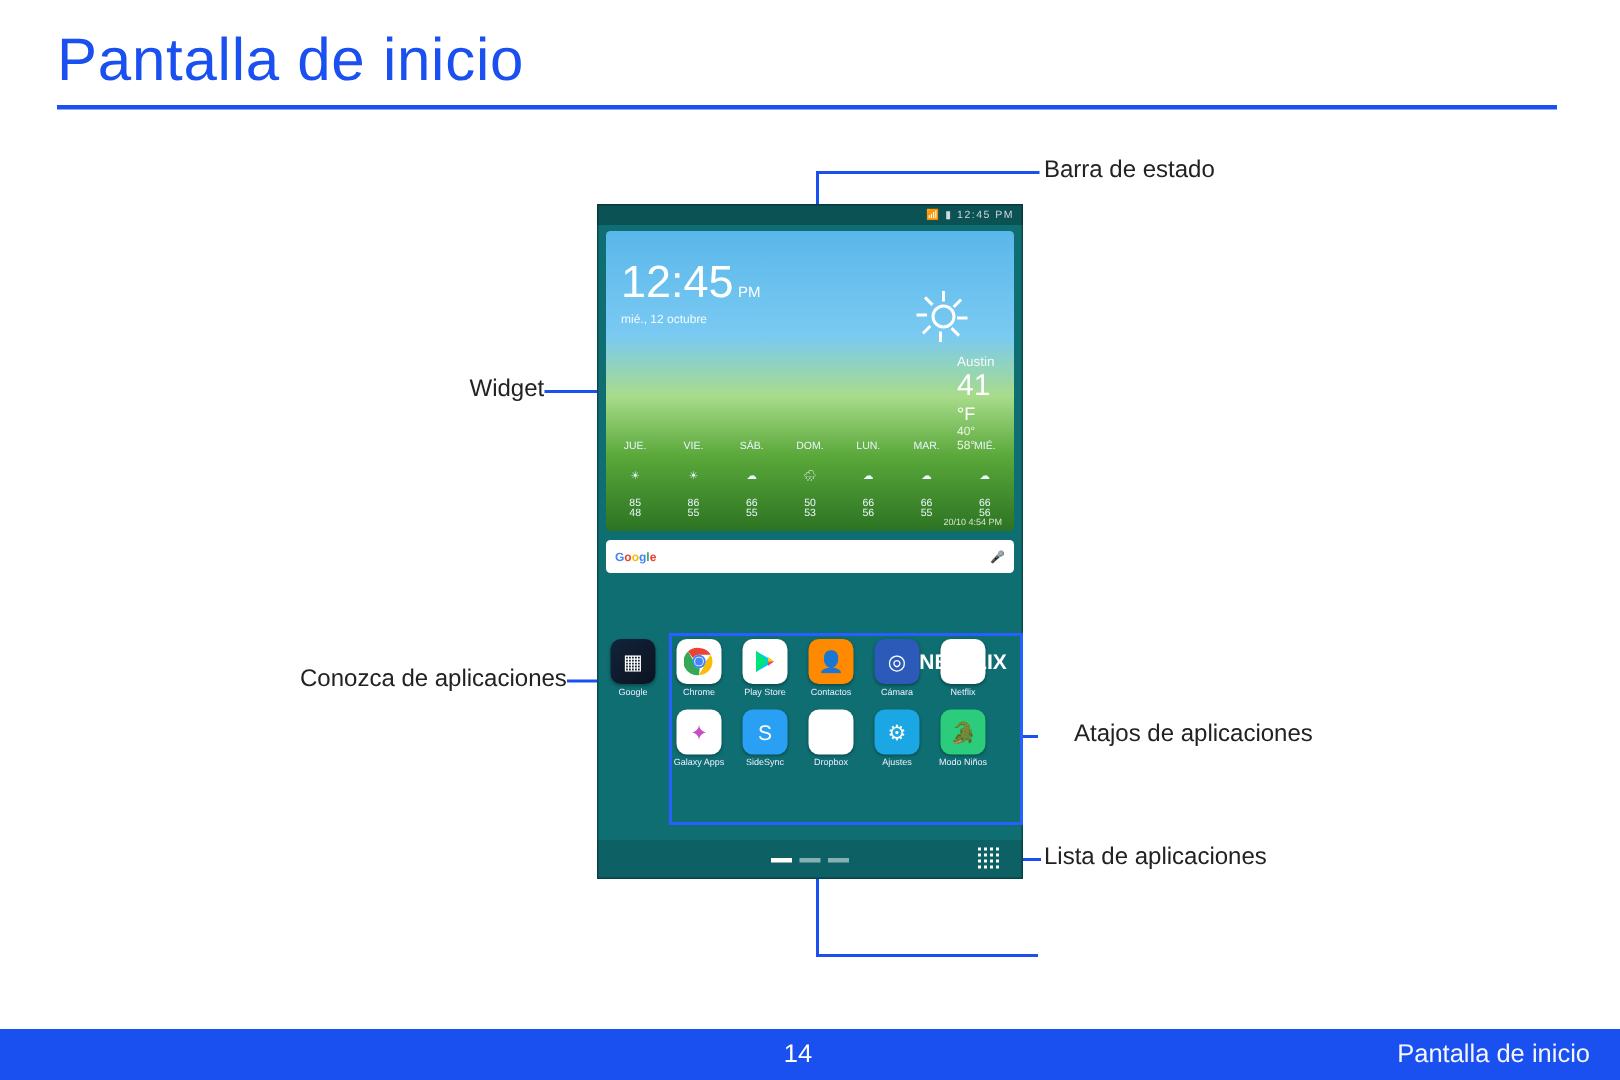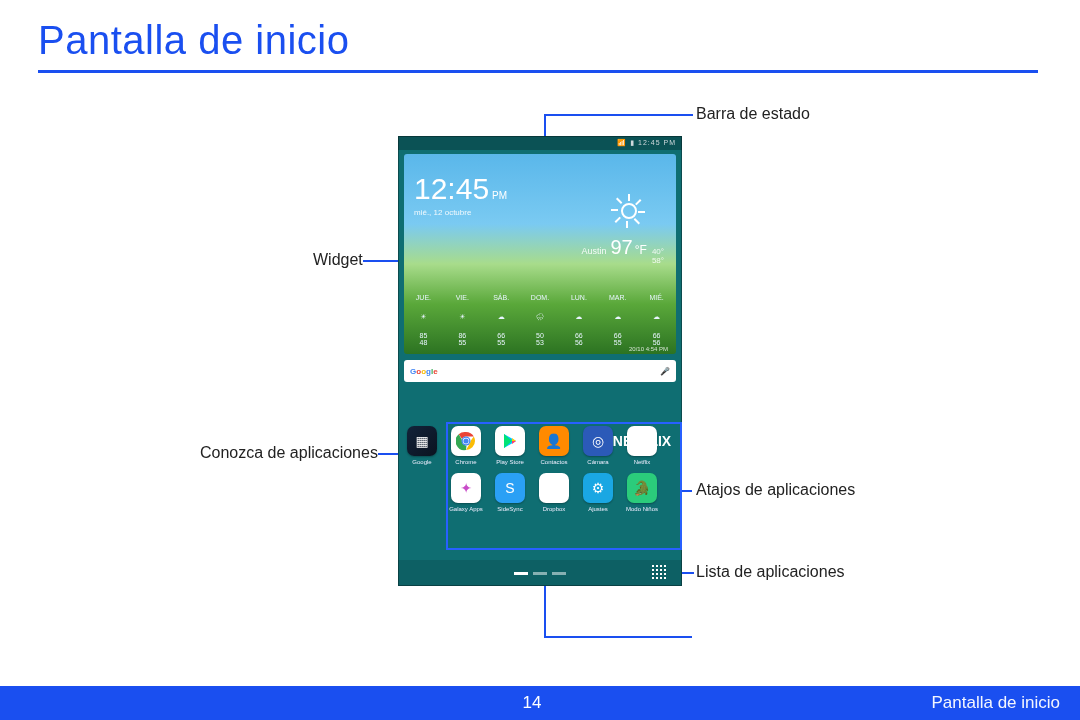--- a/index.html
+++ b/index.html
@@ -19,21 +19,21 @@
   .tablet { position: absolute; left: 398px; top: 136px; width: 284px; height: 450px; background: #0f6e72; box-shadow: 0 0 0 1px #0b4b4e inset; overflow: hidden; }
   .statusbar { position: absolute; top: 0; left: 0; right: 0; height: 14px; background: rgba(0,0,0,.25); display: flex; align-items: center; justify-content: space-between; padding: 0 6px; font-size: 7px; color: #cfd8dc; }
   .statusbar .sicons { letter-spacing: 1px; }
 
   .widget { position: absolute; left: 6px; top: 18px; right: 6px; height: 200px; border-radius: 3px; overflow: hidden; }
   .widget .sky  { position: absolute; inset: 0; background: linear-gradient(#5ab7ea 0%, #7acaf2 35%, #a8dc8b 55%, #5aa83a 75%, #2c7322 100%); }
   .widget .clock { position: absolute; left: 10px; top: 18px; color: #fff; }
   .widget .clock .t { font-size: 30px; font-weight: 300; }
   .widget .clock .pm { font-size: 10px; margin-left: 3px; }
   .widget .clock .d { font-size: 8px; opacity: .9; margin-top: 2px; }
-  .widget .temp { position: absolute; right: 12px; top: 82px; color: #fff; font-size: 20px; font-weight: 300; display: flex; align-items: baseline; }
+  .widget .temp { position: absolute; right: 12px; top: 82px; color: #fff; font-size: 20px; font-weight: 300; display: flex; align-items: baseline; flex-direction: column; }
   .widget .temp .deg { font-size: 12px; margin: 0 2px; }
   .widget .sun { position: absolute; right: 30px; top: 40px; width: 34px; height: 34px; }
   .widget .sun::before { content: ""; position: absolute; inset: 9px; border-radius: 50%; border: 2px solid #fff; }
   .widget .sun .ray { position: absolute; left: 50%; top: 50%; width: 2px; height: 7px; background: #fff; transform-origin: 0 17px; }
   .widget .days { position: absolute; left: 0; right: 0; bottom: 4px; height: 60px; display: flex; }
   .widget .day { flex: 1; text-align: center; font-size: 7px; color: #e9f5ff; display: flex; flex-direction: column; justify-content: space-between; padding: 4px 0; }
   .widget .ts { position: absolute; right: 8px; bottom: 2px; font-size: 6px; color: rgba(255,255,255,.8); }
 
   .searchbar { position: absolute; left: 6px; top: 224px; right: 6px; height: 22px; background: #fff; border-radius: 3px; display: flex; align-items: center; padding: 0 6px; font-size: 8px; color: #888;}
   .searchbar .glogo { font-weight: bold; }
@@ -70,21 +70,21 @@
 </head>
 <body>
 
 <div class="page">
   <div class="title">Pantalla de inicio</div>
   <div class="rule"></div>
 
   <div class="callout" style="left:696px; top:105px">Barra de estado</div>
   <div class="callout" style="left:313px; top:251px">Widget</div>
   <div class="callout" style="left:200px; top:444px">Conozca de aplicaciones</div>
-  <div class="callout" style="left:696px; top:481px">Atajos de aplicaciones</div>
+  <div class="callout" style="left:716px; top:481px">Atajos de aplicaciones</div>
   <div class="callout" style="left:696px; top:563px">Lista de aplicaciones</div>
 
   <div class="line" style="left:545px; top:114px; width:148px; height:2px"></div>
   <div class="line" style="left:544px; top:114px; width:2px; height:28px"></div>
 
   <div class="line" style="left:363px; top:260px; width:38px; height:2px"></div>
 
   <div class="line" style="left:378px; top:453px; width:24px; height:2px"></div>
 
   <div class="line" style="left:672px; top:490px; width:20px; height:2px"></div>
@@ -112,21 +112,21 @@
         <div class="ray" style="transform:translate(-50%,-17px) rotate(45deg)"></div>
         <div class="ray" style="transform:translate(-50%,-17px) rotate(90deg)"></div>
         <div class="ray" style="transform:translate(-50%,-17px) rotate(135deg)"></div>
         <div class="ray" style="transform:translate(-50%,-17px) rotate(180deg)"></div>
         <div class="ray" style="transform:translate(-50%,-17px) rotate(225deg)"></div>
         <div class="ray" style="transform:translate(-50%,-17px) rotate(270deg)"></div>
         <div class="ray" style="transform:translate(-50%,-17px) rotate(315deg)"></div>
       </div>
       <div class="temp">
         <span style="font-size:9px;margin-right:4px;opacity:.9">Austin</span>
-        <span>97</span>
+        <span>41</span>
           <span class="deg">°F</span>
         <span style="font-size:8px;opacity:.85;margin-left:3px"><span>40°</span><br><span>58°</span></span>
       </div>
       <div class="days">
         <div class="day">
             <span>JUE.</span>
             <span>☀</span>
             <span><span>85</span><br><span>48</span></span>
           </div>
         <div class="day">

